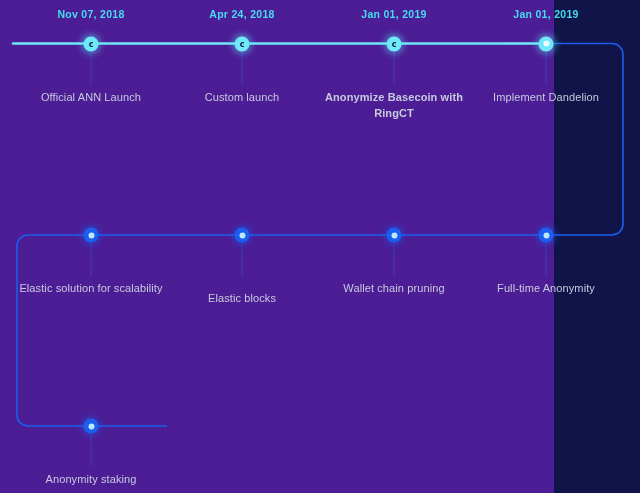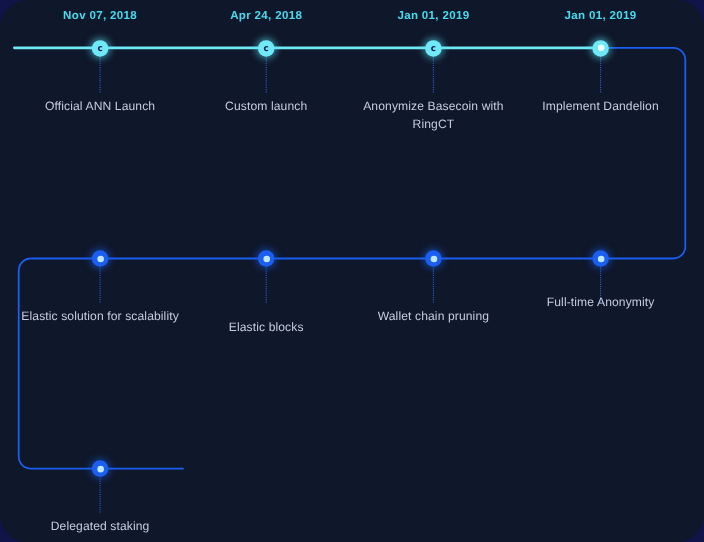--- a/index.html
+++ b/index.html
@@ -10,24 +10,23 @@
   body {
     width: 640px;
     height: 493px;
     background: #101449;
     font-family: "Liberation Sans", sans-serif;
     overflow: hidden;
   }
 
   #roadmap {
     position: relative;
-    width: 640px;
+    width: 554px;
     height: 493px;
-    background: #0f172a;
-    border-radius: 25px;
+    background: #4c1d95;
   }
 
   
   .track-svg {
     position: absolute;
     left: 0;
     top: 0;
     width: 640px;
     height: 493px;
     pointer-events: none;
@@ -153,21 +152,21 @@
           <span class="dot-glyph">c</span>
         </div>
         <div class="node-label" style="top: 45px;">Custom launch</div>
       </div>
       <div class="node" style="left: 394px; top: 43.5px;">
         <div class="node-date">Jan 01, 2019</div>
         <div class="node-stem" style="height: 33px;"></div>
         <div class="node-dot cyan">
           <span class="dot-glyph">c</span>
         </div>
-        <div class="node-label" style="top: 45px;">Anonymize Basecoin with RingCT</div>
+        <div class="node-label" style="top: 45px; font-weight: bold;">Anonymize Basecoin with RingCT</div>
       </div>
       <div class="node" style="left: 546px; top: 43.5px;">
         <div class="node-date">Jan 01, 2019</div>
         <div class="node-stem" style="height: 33px;"></div>
         <div class="node-dot cyan">
           <span class="dot-core"></span>
         </div>
         <div class="node-label" style="top: 45px;">Implement Dandelion</div>
       </div>
       <div class="node" style="left: 91px; top: 235px;">
@@ -189,24 +188,24 @@
         <div class="node-dot blue">
           <span class="dot-core"></span>
         </div>
         <div class="node-label" style="top: 45px;">Wallet chain pruning</div>
       </div>
       <div class="node" style="left: 546px; top: 235px;">
         <div class="node-stem" style="height: 33px;"></div>
         <div class="node-dot blue">
           <span class="dot-core"></span>
         </div>
-        <div class="node-label" style="top: 32px;">Full-time Anonymity</div>
+        <div class="node-label" style="top: 45px;">Full-time Anonymity</div>
       </div>
       <div class="node" style="left: 91px; top: 426px;">
         <div class="node-stem" style="height: 33px;"></div>
         <div class="node-dot blue">
           <span class="dot-core"></span>
         </div>
-        <div class="node-label" style="top: 45px;">Delegated staking</div>
+        <div class="node-label" style="top: 45px;">Anonymity staking</div>
       </div>
     </div>
 
 </div>
 
 </body></html>

